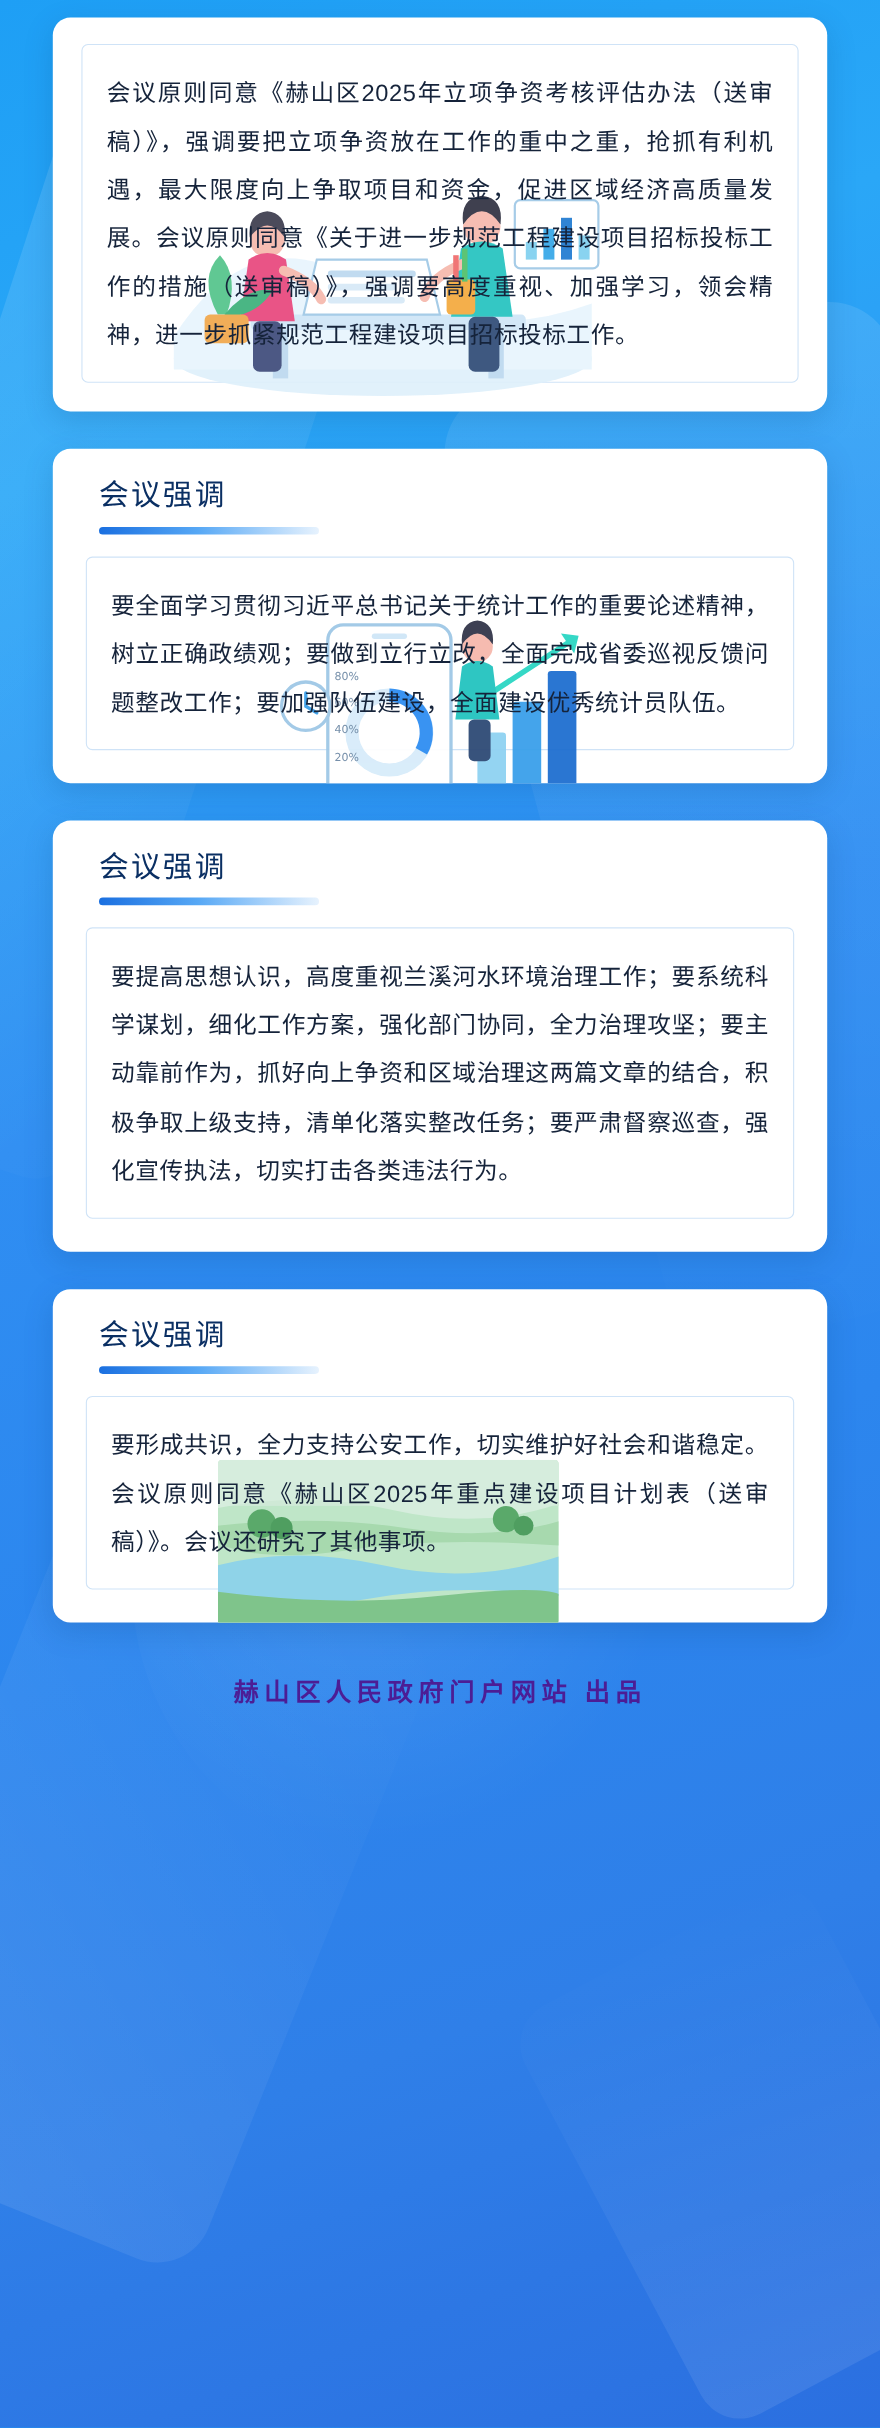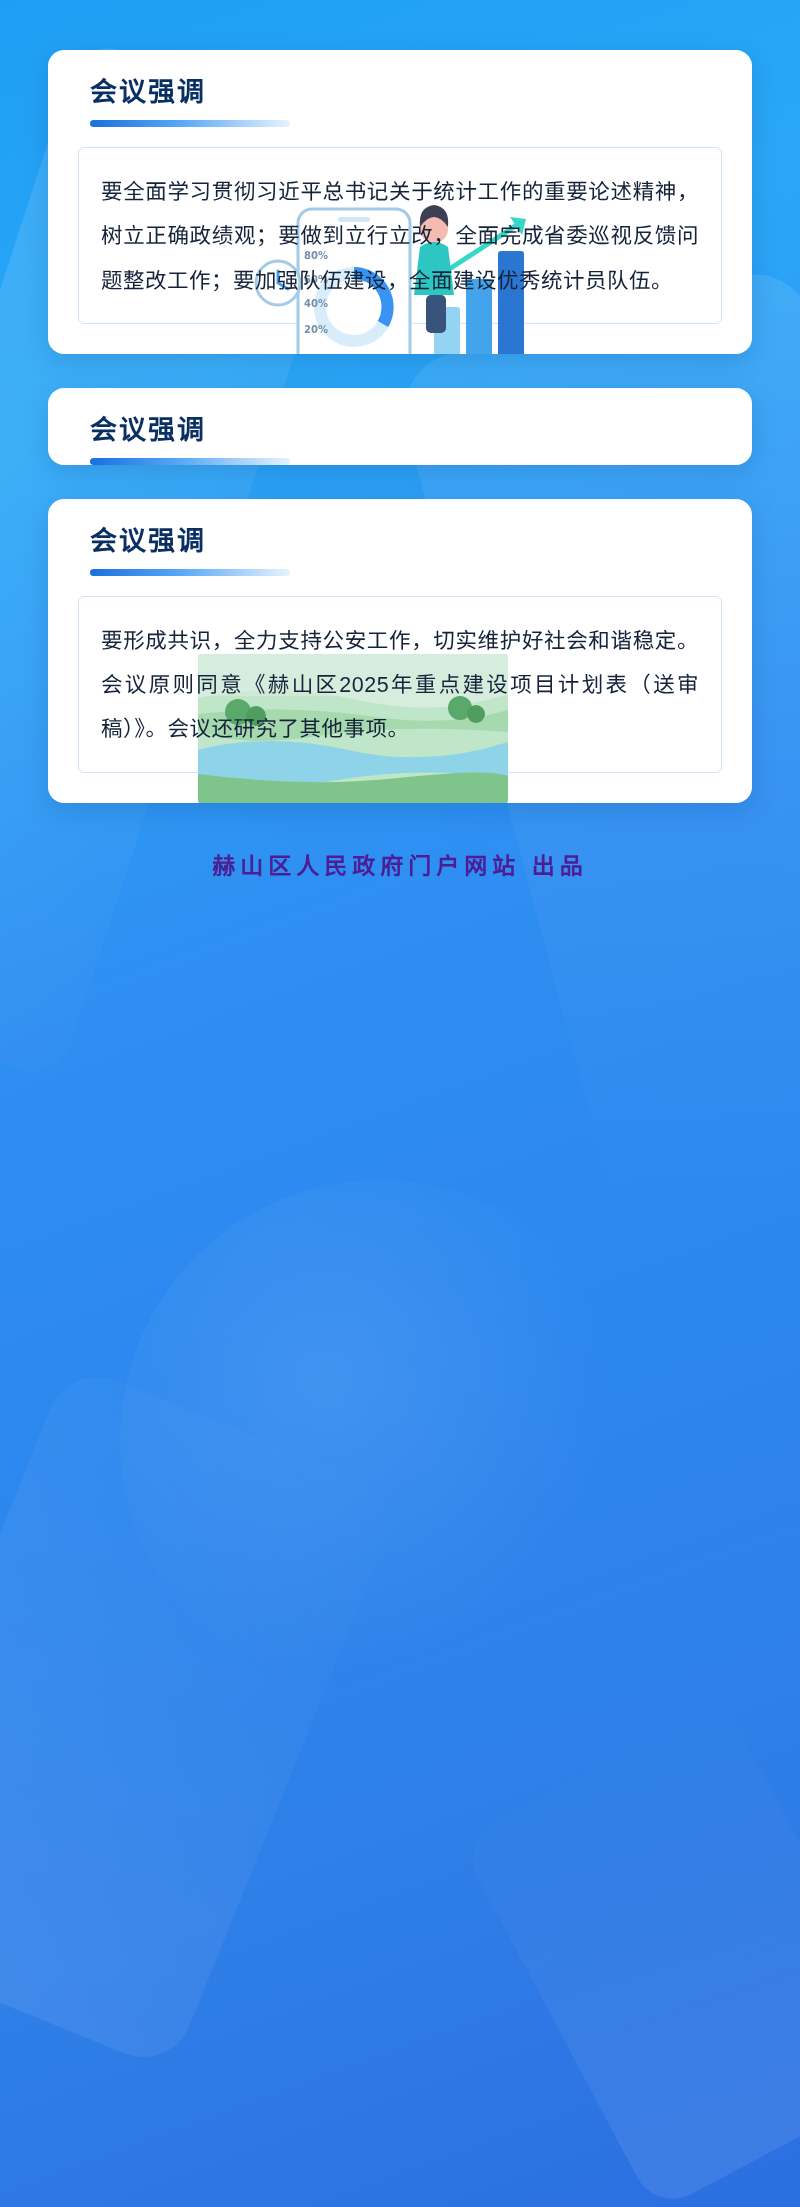--- a/index.html
+++ b/index.html
@@ -80,21 +80,21 @@
     box-sizing: border-box;
     overflow: hidden;
   }
 
   
   .section-head {
     padding: 26px 0 0 42px;
   }
   .section-title {
     font-size: 27px;
-    font-weight: bold;
+    font-weight: normal;
     color: #0a2f63;
     letter-spacing: 2px;
     line-height: 1.2;
   }
   .section-rule {
     margin-top: 12px;
     width: 200px;
     height: 7px;
     border-radius: 4px;
     background: linear-gradient(90deg, #1a6fe0 0%, #57a8f5 45%, rgba(160,205,250,0.25) 100%);
@@ -122,21 +122,20 @@
   
   .card-first .text-panel {
     margin: 24px 26px 26px 26px;
   }
 
   
   .illus {
     position: absolute;
     z-index: 1;
     pointer-events: none;
-    font-weight: bold;
   }
 
   
   .illus1 {
     left: 90px;
     top: 120px;
     width: 420px;
     height: 230px;
     opacity: 0.92;
   }
@@ -227,20 +226,23 @@
         <rect x="268" y="118" width="26" height="32" rx="4" fill="#f4a93c"></rect>
         <rect x="274" y="96" width="5" height="24" fill="#ef6b6b"></rect>
         <rect x="282" y="90" width="5" height="30" fill="#4fbf6a"></rect>
 
         <path d="M60 150 q-18 -34 2 -54 q18 20 6 54Z" fill="#53c48a"></path>
         <path d="M66 150 q22 -26 44 -22 q-14 22 -40 24Z" fill="#3bb07a"></path>
         <rect x="48" y="150" width="40" height="26" rx="5" fill="#f0a64a"></rect>
       </svg>
     </div>
 
+    <div class="text-panel">
+      <div class="body-text">会议原则同意《赫山区2025年立项争资考核评估办法（送审稿）》，强调要把立项争资放在工作的重中之重，抢抓有利机遇，最大限度向上争取项目和资金，促进区域经济高质量发展。会议原则同意《关于进一步规范工程建设项目招标投标工作的措施（送审稿）》，强调要高度重视、加强学习，领会精神，进一步抓紧规范工程建设项目招标投标工作。</div>
+    </div>
   </div>
 
   <div class="gap"></div>
 
   <div class="card">
     <div class="section-head">
       <div class="section-title">会议强调</div>
       <div class="section-rule"></div>
     </div>
 
@@ -284,20 +286,23 @@
   </div>
 
   <div class="gap"></div>
 
   <div class="card">
     <div class="section-head">
       <div class="section-title">会议强调</div>
       <div class="section-rule"></div>
     </div>
 
+    <div class="text-panel">
+      <div class="body-text">要提高思想认识，高度重视兰溪河水环境治理工作；要系统科学谋划，细化工作方案，强化部门协同，全力治理攻坚；要主动靠前作为，抓好向上争资和区域治理这两篇文章的结合，积极争取上级支持，清单化落实整改任务；要严肃督察巡查，强化宣传执法，切实打击各类违法行为。</div>
+    </div>
   </div>
 
   <div class="gap"></div>
 
   <div class="card">
     <div class="section-head">
       <div class="section-title">会议强调</div>
       <div class="section-rule"></div>
     </div>
 

